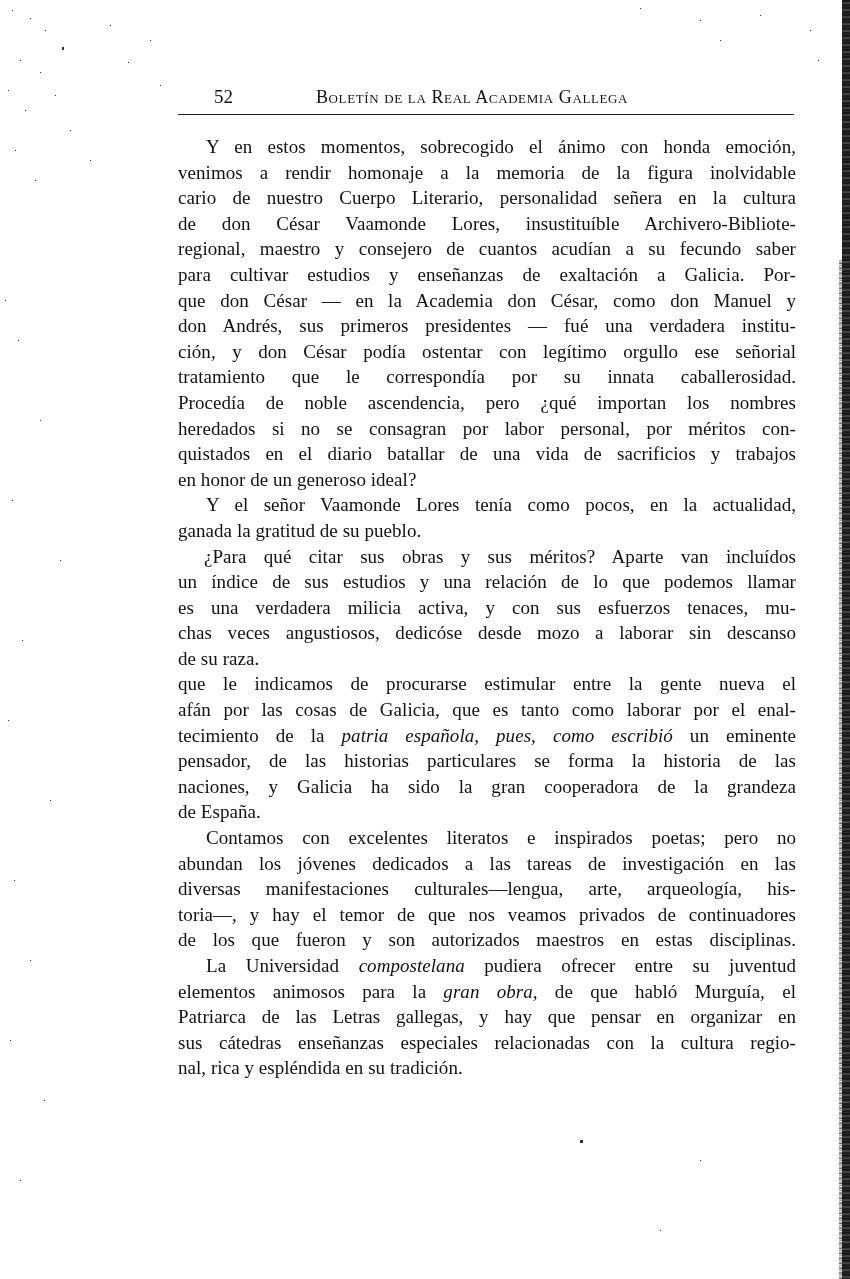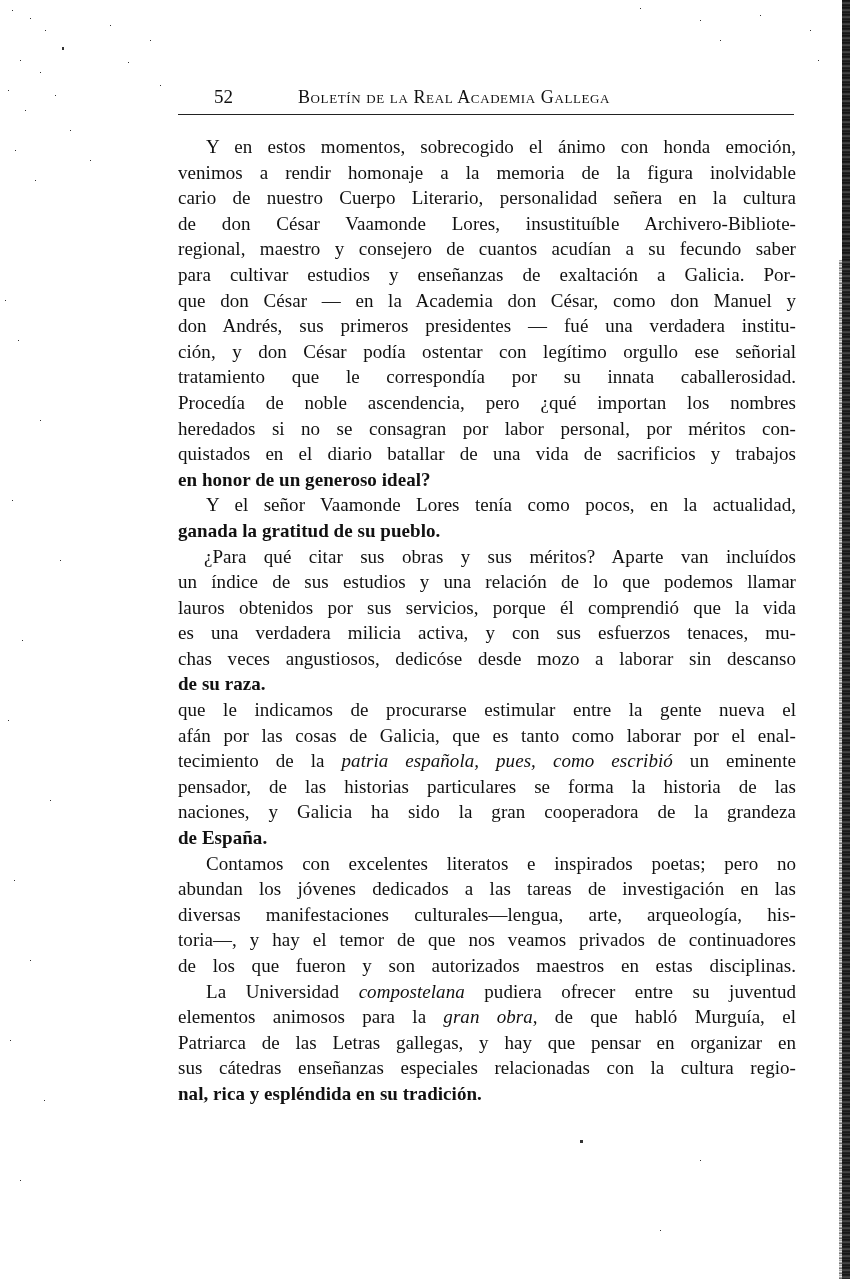--- a/index.html
+++ b/index.html
@@ -16,33 +16,33 @@
     content: ""; position: absolute; left: -3px; top: 260px; width: 3px; height: 1019px;
     background: repeating-linear-gradient(180deg, #888 0px, #fff 2px, #444 3px, #fff 5px);
   }
   .header {
     position: absolute; left: 198px; top: 86px; width: 596px; height: 26px;
   }
   .page-number {
     position: absolute; left: 16px; top: 0; font-size: 19px; font-family: "Liberation Serif", serif;
   }
   .running-title {
-    position: absolute; left: 100px; top: 1px; font-size: 18px; font-family: "Liberation Serif", serif;
+    position: absolute; left: 118px; top: 1px; font-size: 18px; font-family: "Liberation Serif", serif;
     font-variant: small-caps; letter-spacing: 0.6px; white-space: nowrap;
   }
   .rule {
     position: absolute; left: 178px; top: 114px; width: 616px; height: 1px; background: #222;
   }
   .text-block {
     position: absolute; left: 178px; top: 134px; width: 618px;
     font-family: "Liberation Serif", serif; font-size: 19px; line-height: 25.6px;
     text-align: justify; letter-spacing: 0.05px;
   }
   .line { display: block; height: 25.6px; white-space: nowrap; text-align-last: justify; text-align: justify; }
-  .line.last { text-align-last: left; font-weight: bold; }
+  .line.last { text-align-last: left; }
   .line.indent { padding-left: 28px; }
   .line.indent2 { padding-left: 26px; }
   em { font-style: italic; }
 </style>
 </head>
 <body>
 
 <svg class="speckle" width="850" height="1279" xmlns="http://www.w3.org/2000/svg">
   <g fill="#333">
     <rect x="12" y="10" width="1" height="1"></rect>
@@ -115,21 +115,20 @@
   </div>
 
   <div>
     <span class="line indent">Y el señor Vaamonde Lores tenía como pocos, en la actualidad,</span>
     <span class="line last">ganada la gratitud de su pueblo.</span>
   </div>
 
   <div>
     <span class="line indent2">¿Para qué citar sus obras y sus méritos?  Aparte van incluídos</span>
     <span class="line">un índice de sus estudios y una relación de lo que podemos llamar</span>
-    <span class="line">lauros obtenidos por sus servicios, porque él comprendió que la vida</span>
     <span class="line">es una verdadera milicia activa, y con sus esfuerzos tenaces, mu-</span>
     <span class="line">chas veces angustiosos, dedicóse desde mozo a laborar sin descanso</span>
     <span class="line last">de su raza.</span>
   </div>
 
   <div>
     <span class="line">que le indicamos de procurarse estimular entre la gente nueva el</span>
     <span class="line">afán por las cosas de Galicia, que es tanto como laborar por el enal-</span>
     <span class="line">tecimiento de la <em>patria española, pues, como escribió</em> un eminente</span>
     <span class="line">pensador, de las historias particulares se forma la historia de las</span>

